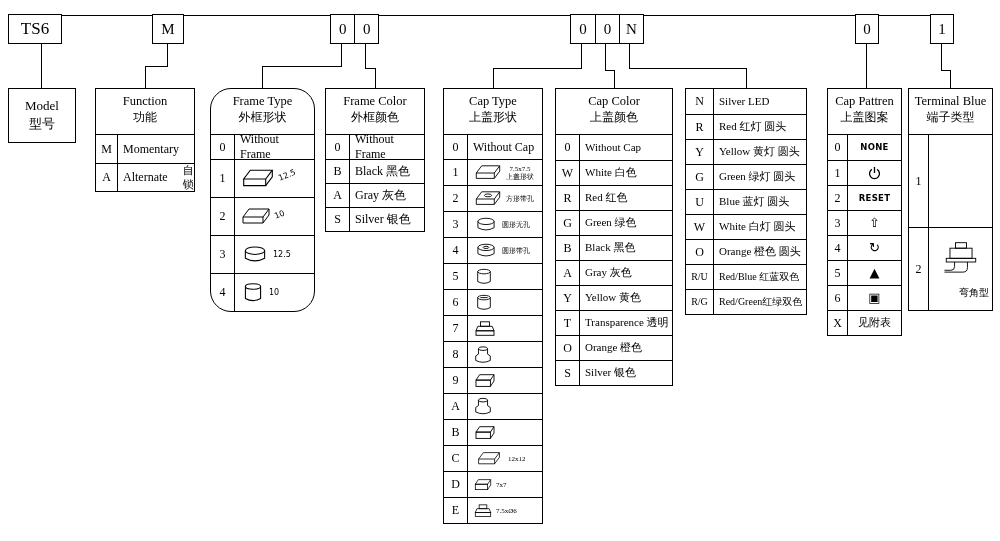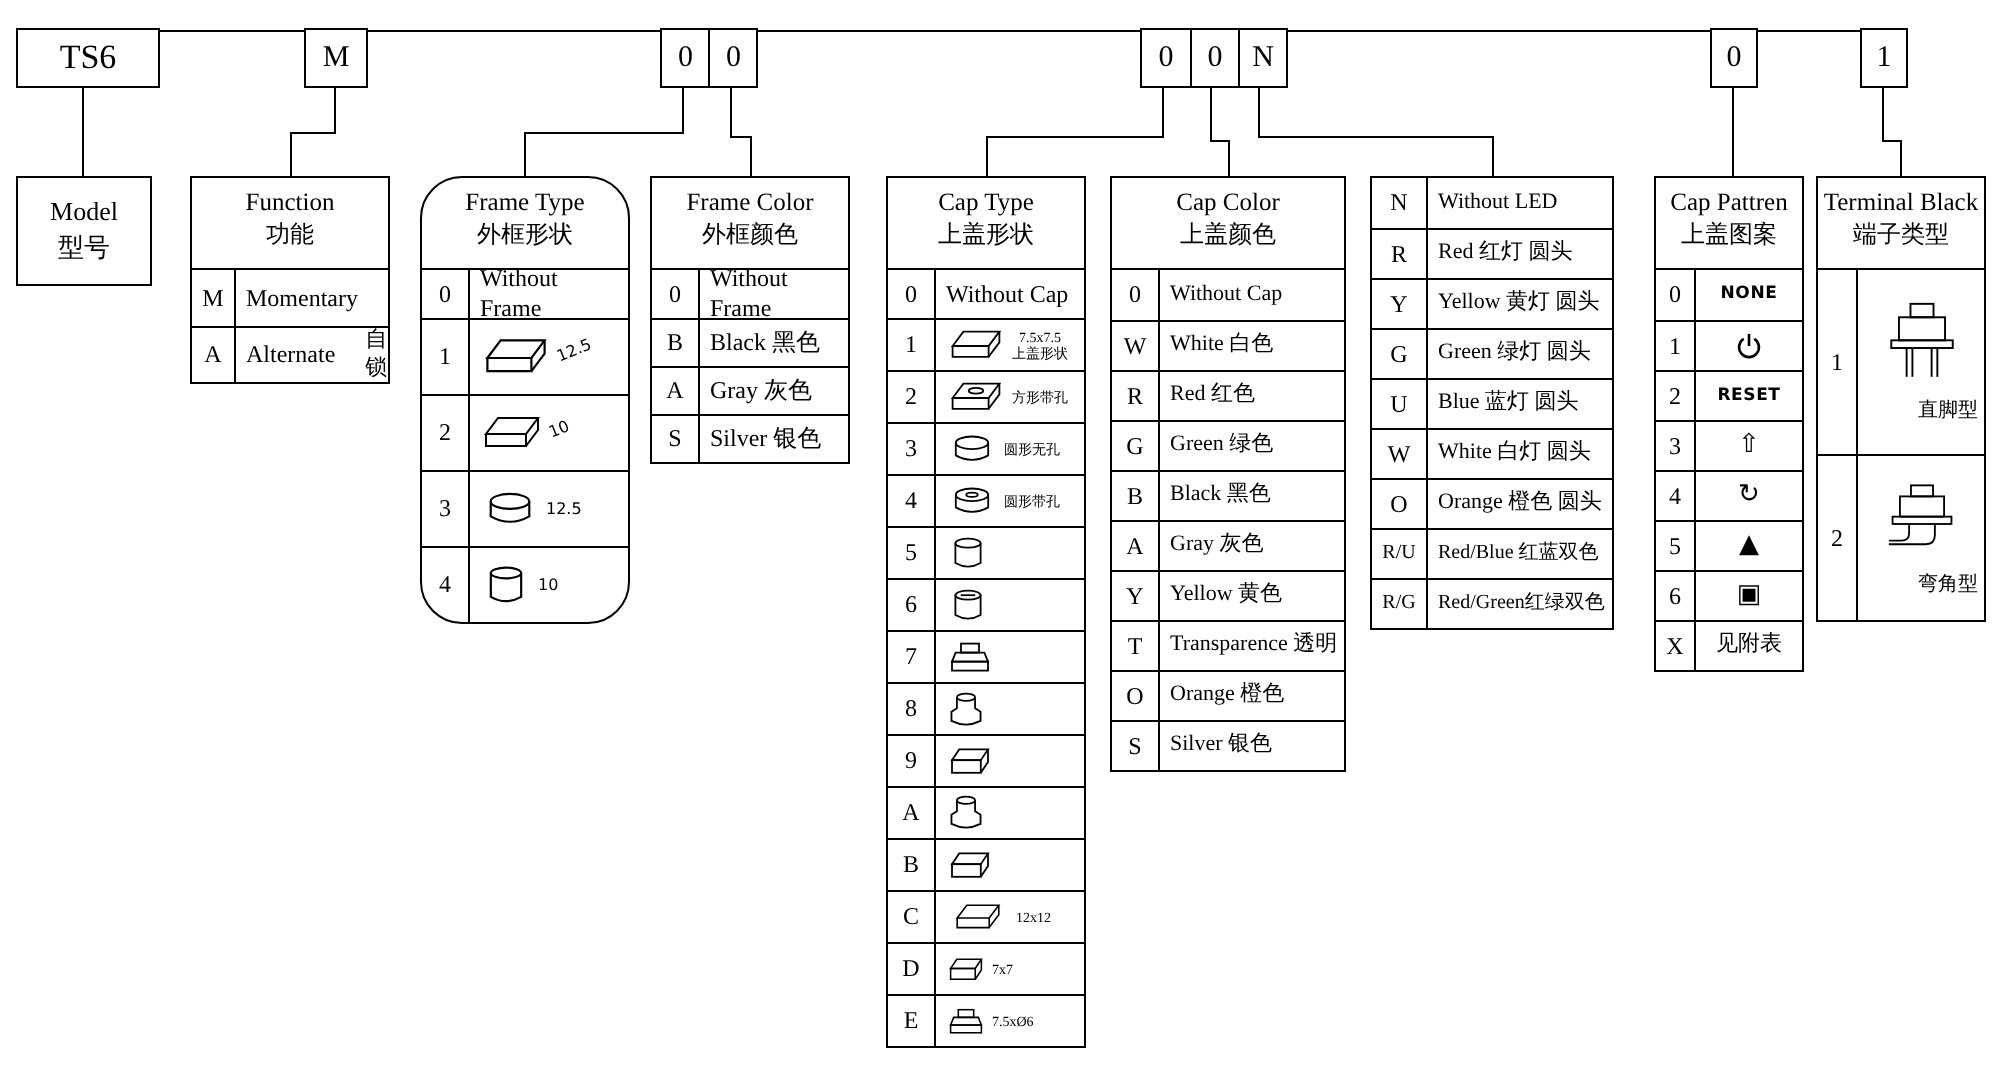--- a/index.html
+++ b/index.html
@@ -112,21 +112,21 @@
         <rect x="8" y="10" width="24" height="11" fill="none" stroke="#000" stroke-width="1"></rect>
         <rect x="4" y="21" width="32" height="4" fill="none" stroke="#000" stroke-width="1"></rect>
         <path d="M13,25 l0,5 q0,4 -4,4 l-7,0" fill="none" stroke="#000" stroke-width="1"></path>
         <path d="M27,25 l0,6 q0,5 -5,5 l-20,0" fill="none" stroke="#000" stroke-width="1"></path>
       </symbol>
     </defs>
   </svg>
 
   <div class="hline" style="top:15px;left:42px;width:900px;"></div>
 
-  <div class="codebox" style="left:8px;width:72px;font-size:17px;">
+  <div class="codebox" style="left:8px;width:54px;font-size:17px;">
     <span>TS6</span>
   </div>
   <div class="codebox" style="left:152px;width:32px;">
     <span>M</span>
   </div>
   <div class="codebox" style="left:330px;width:49px;padding:0;">
     <span class="cell">0</span>
       <span class="cell">0</span>
   </div>
   <div class="codebox" style="left:570px;width:74px;padding:0;">
@@ -490,21 +490,21 @@
       <div class="c2">
           <span>Silver 银色</span>
         </div>
     </div>
   </div>
 
   <div class="tbl t-led" style="left:685px;top:88px;width:122px;">
     <div class="row" style="height:25px;">
       <div class="c1" style="width:28px;">N</div>
       <div class="c2">
-          <span>Without LED</span>
+          <span>Silver LED</span>
         </div>
     </div>
     <div class="row" style="height:25px;">
       <div class="c1" style="width:28px;">R</div>
       <div class="c2">
           <span>Red 红灯 圆头</span>
         </div>
     </div>
     <div class="row" style="height:25px;">
       <div class="c1" style="width:28px;">Y</div>
@@ -602,31 +602,25 @@
     <div class="row" style="height:25px;">
       <div class="c1" style="width:20px;">X</div>
       <div class="c2 center">
           <span class="cjk-label">见附表</span>
         </div>
     </div>
   </div>
 
   <div class="tbl" style="left:908px;top:88px;width:85px;">
     <div class="hdr">
-      <div class="en">Terminal Black</div>
+      <div class="en">Terminal Blue</div>
       <div class="zh">端子类型</div>
     </div>
     <div class="row" style="height:92px;">
       <div class="c1" style="width:20px;">1</div>
-      <div class="c2 term">
-          <svg width="40" height="48">
-            <use href="#term-straight"></use>
-          </svg>
-        <span class="tlabel">直脚型</span>
-        </div>
     </div>
     <div class="row" style="height:83px;">
       <div class="c1" style="width:20px;">2</div>
       <div class="c2 term">
           <svg width="40" height="46">
             <use href="#term-bent"></use>
           </svg>
         <span class="tlabel">弯角型</span>
         </div>
     </div>

